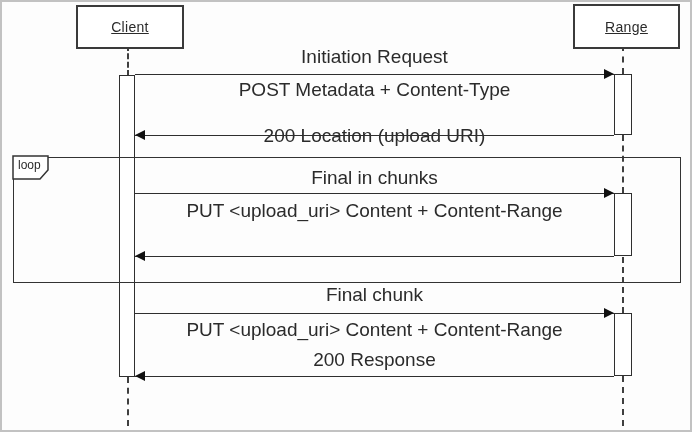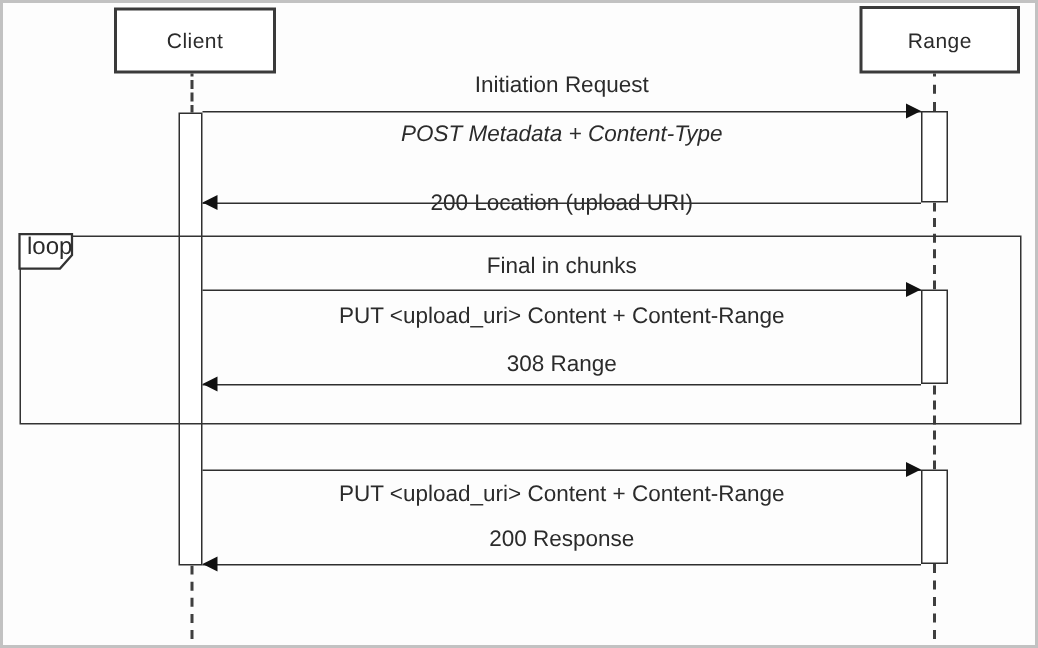--- a/index.html
+++ b/index.html
@@ -20,20 +20,21 @@
 
   .actor-box {
     position: absolute;
     background: #fff;
     border: 2px solid #3a3a3a;
     display: flex; align-items: center; justify-content: center;
     z-index: 6;
   }
   .actor-box span {
     font-size: 14px;
+    text-decoration: underline;
     letter-spacing: .3px;
   }
 
   .lifeline {
     position: absolute;
     width: 0;
     border-left: 2px dashed #3f3f3f;
     z-index: 1;
   }
 
@@ -65,40 +66,40 @@
     border-top: 5px solid transparent;
     border-bottom: 5px solid transparent;
     border-right: 10px solid #111;
     z-index: 5;
   }
 
   .msg-label {
     position: absolute;
     left: 135px; width: 479px;
     text-align: center;
-    font-size: 15px;
+    font-size: 19px;
     line-height: 16px;
     white-space: nowrap;
     z-index: 4;
   }
 
   .loop-frame {
     position: absolute;
     left: 13px; top: 157px;
     width: 668px; height: 126px;
     border: 1.5px solid #333;
     box-sizing: border-box;
     background: transparent;
     z-index: 4;
   }
   .loop-pentagon { position: absolute; left: 12px; top: 155px; z-index: 5; }
   .loop-label {
     position: absolute;
     left: 18px; top: 158px;
-    font-size: 16px;
+    font-size: 12px;
     line-height: 14px;
     z-index: 6;
   }
 </style>
 </head>
 <body>
 
 <div id="canvas">
 
   <div class="lifeline" style="left:127px; top:45px; height:31px;"></div>
@@ -122,33 +123,33 @@
 
   <div class="loop-frame"></div>
   <svg class="loop-pentagon" width="40" height="26" viewBox="0 0 40 26">
     <polygon points="1,1 36,1 36,15 28,24 1,24" fill="#fff" stroke="#333" stroke-width="1.5"></polygon>
   </svg>
   <div class="loop-label">loop</div>
 
   <div class="msg-label" style="top:49px;">Initiation Request</div>
   <div class="msg-line" style="top:74px;"></div>
   <div class="arrow-right" style="left:604px; top:69px;"></div>
-  <div class="msg-label" style="top:82px;font-style:italic;">POST Metadata + Content-Type</div>
+  <div class="msg-label" style="top:82px;">POST Metadata + Content-Type</div>
   <div class="msg-label" style="top:112px;margin-top:16px;">200 Location (upload URI)</div>
   <div class="msg-line" style="top:135px;"></div>
   <div class="arrow-left" style="left:135px; top:130px;"></div>
 
   <div class="msg-label" style="top:170px;">Final in chunks</div>
   <div class="msg-line" style="top:193px;"></div>
   <div class="arrow-right" style="left:604px; top:188px;"></div>
   <div class="msg-label" style="top:203px;">PUT &lt;upload_uri&gt; Content + Content-Range</div>
-  <div class="msg-label" style="top:235px;">308 Range</div>
   <div class="msg-line" style="top:256px;"></div>
   <div class="arrow-left" style="left:135px; top:251px;"></div>
 
+  <div class="msg-label" style="top:287px;">Final chunk</div>
   <div class="msg-line" style="top:313px;"></div>
   <div class="arrow-right" style="left:604px; top:308px;"></div>
   <div class="msg-label" style="top:322px;">PUT &lt;upload_uri&gt; Content + Content-Range</div>
   <div class="msg-label" style="top:352px;text-align:center;">200 Response</div>
   <div class="msg-line" style="top:376px;"></div>
   <div class="arrow-left" style="left:135px; top:371px;"></div>
 
   <div class="frame"></div>
 </div>
 

